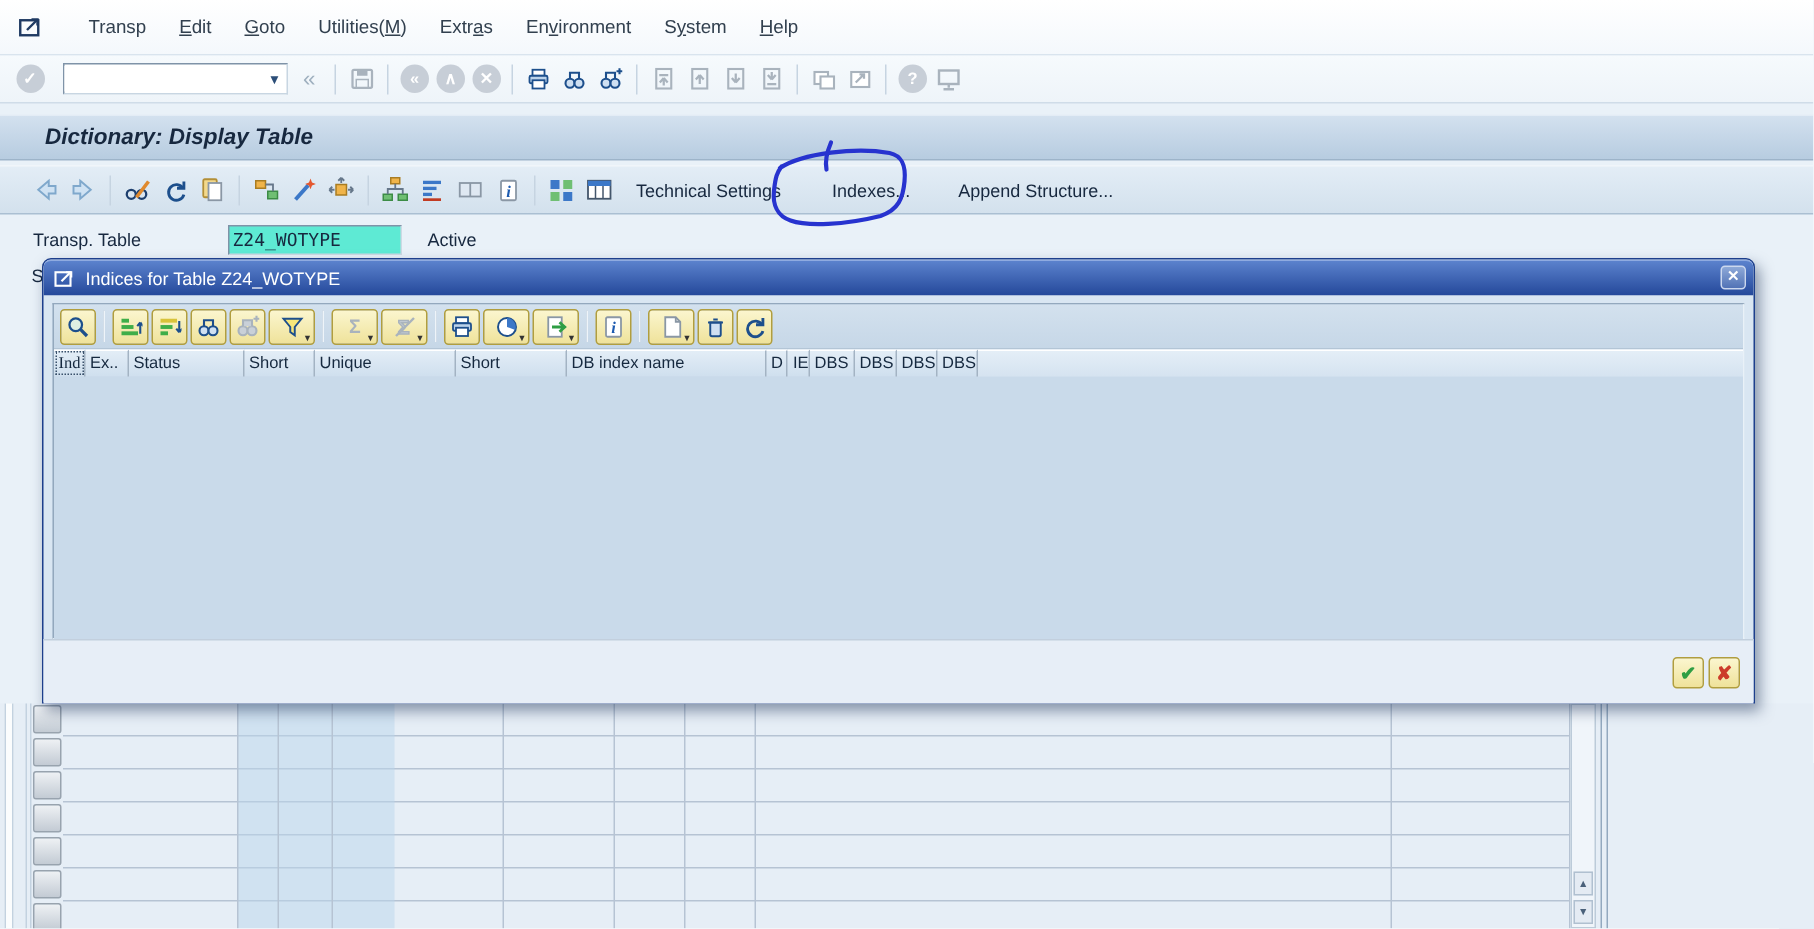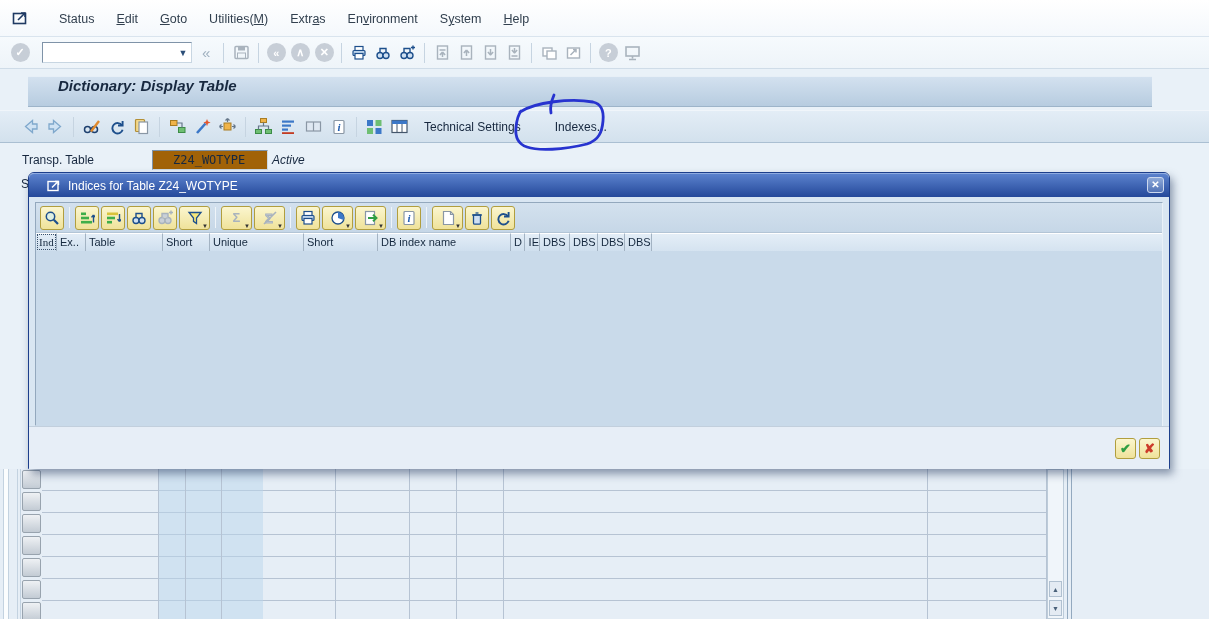--- a/index.html
+++ b/index.html
@@ -23,43 +23,43 @@
     align-items:center; justify-content:center; }
   .combo { display:inline-flex; width:150px; height:21px; margin-left:10px;
     background:#fff; border:1px solid; border-color:#7f93a8 #c8d6e2 #c8d6e2 #7f93a8; align-items:center; }
   .combo input { flex:1; border:none; outline:none; height:17px; font-size:12px; min-width:10px; }
   .combo .dd { width:16px; text-align:center; color:#2c4e78; font-size:9px; cursor:pointer; }
   .collapse { color:#9fb0bf; font-size:15px; margin:0 8px 0 10px; }
   .tbi { display:inline-flex; width:24px; height:24px; align-items:center; justify-content:center; cursor:default; }
   .tsep { display:inline-block; width:1px; height:20px; background:#c6d4e1; margin:0 5px; }
 
   
-  .titleband { position:absolute; left:0; top:76px; width:1124px; height:31px;
+  .titleband { position:absolute; left:0; top:76px; width:1209px; height:31px;
     background:linear-gradient(#d3e1ef,#b7cce0); border-top:1px solid #e7eff7;
-    border-bottom:1px solid #9db4c9; display:flex; align-items:flex-start;margin-left:28px; }
+    border-bottom:1px solid #9db4c9; display:flex; align-items:center; }
   .titleband h1 { font-size:15px; font-style:italic; font-weight:bold; color:#17283f; padding-left:30px; }
 
   
   .appbar { position:absolute; left:0; top:110px; width:1209px; height:33px;
     background:linear-gradient(#e3edf6,#d3e1ed); border-top:1px solid #f0f5fa;
     border-bottom:1px solid #aabfd2; display:flex; align-items:center; padding-left:18px; }
   .abi { display:inline-flex; width:25px; height:25px; align-items:center; justify-content:center; cursor:default; }
   .txtbtn { background:transparent; border:none; font-size:12px; color:#17283f;
     padding:5px 12px; cursor:default; font-family:"Liberation Sans",sans-serif; }
 
   .annotation { position:absolute; left:505px; top:88px; width:112px; height:72px;
     z-index:6; pointer-events:none; }
 
   
   .fieldrow { position:absolute; left:0; top:150px; width:1209px; height:22px; font-size:12px; color:#17283f; }
   .fieldrow .flabel { position:absolute; left:22px; top:3px; }
   .tfield { position:absolute; left:152px; top:0; width:116px; height:20px;
-    background:#a16207; border:1px solid; border-color:#7f93a8 #cdd9e4 #cdd9e4 #7f93a8;
-    font-family:"DejaVu Sans Mono", monospace; font-size:12px; padding:2px 20px; color:#17283f; }
-  .fstatus { position:absolute; left:272px; top:3px;font-style:italic; }
+    background:#5eead4; border:1px solid; border-color:#7f93a8 #cdd9e4 #cdd9e4 #7f93a8;
+    font-family:"DejaVu Sans Mono", monospace; font-size:12px; padding:2px 2px; color:#17283f; }
+  .fstatus { position:absolute; left:285px; top:3px; }
   .hidden-s { position:absolute; left:21px; top:177px; font-size:12px; color:#17283f; z-index:5; }
 
   
   .bgtable { position:absolute; left:0; top:469px; width:1209px; height:150px; background:#e6eef6; }
   .vline { position:absolute; top:0; bottom:0; }
   .bg-strip1 { left:3px; width:6px; background:#fbfdfe; border-left:1px solid #c3d2e0; border-right:1px solid #c3d2e0; }
   .bg-strip2 { left:17px; width:4px; border-left:1px solid #c3d2e0; border-right:1px solid #c3d2e0; }
   .bg-sel { position:absolute; left:22px; top:1px; width:20px; }
   .selcell { width:19px; height:19px; margin-bottom:3px; border:1px solid #98a3ae;
     background:linear-gradient(#eef1f4,#c3cbd4); border-radius:2px; }
@@ -74,21 +74,21 @@
   .sb-up { bottom:21px; } .sb-down { bottom:2px; }
   .bg-dline { left:1067px; width:5px; border-left:1px solid #93a9bf; border-right:1px solid #93a9bf; }
 
   
   .dialog { position:absolute; left:28px; top:172px; width:1142px; height:297px; z-index:10;
     border:1px solid #1d3f8c; border-radius:6px 6px 0 0; background:#d9e6f2;
     box-shadow:3px 5px 9px rgba(40,60,95,.5); }
   .dlg-title { height:24px; border-radius:5px 5px 0 0;
     background:linear-gradient(#5b82cd,#24489a);
     border-top:1px solid #8fabe0; display:flex; align-items:center;
-    color:#fff; font-size:12px; padding-left:18px; }
+    color:#fff; font-size:12px; padding-left:7px; }
   .dlg-title .dtxt { margin-left:6px; }
   .dlg-close { position:absolute; right:5px; top:4px; width:17px; height:16px;
     background:linear-gradient(#8ea9d8,#5273b6); border:1px solid #ccd8ee; border-radius:3px;
     color:#fff; font-size:10px; font-weight:bold; text-align:center; line-height:14px; cursor:pointer; }
   .dlg-body { padding:5px 6px 0 6px; }
   .dlg-panel { height:224px; border:1px solid; border-color:#93a8bd #e9f1f8 #e9f1f8 #93a8bd; background:#c9daea; }
   .dlg-toolbar { height:30px; background:linear-gradient(#d3e1ee,#c6d7e7);
     display:flex; align-items:center; padding-left:3px; border-bottom:1px solid #b3c5d6; }
   .ybtn { position:relative; display:inline-flex; width:24px; height:24px; margin:0 1px;
     background:linear-gradient(#fbf6cf,#efe29a); border:1px solid #b19e3e; border-radius:3px;
@@ -119,21 +119,21 @@
 <div class="screen">
 
   <div class="menubar">
     <span class="win-icon">
       <svg width="18" height="16" viewBox="0 0 18 16">
           <rect x="1.5" y="3.5" width="12" height="10" fill="none" stroke="#1f3a63" stroke-width="1.6"></rect>
           <path d="M6 10 L13 3" stroke="#1f3a63" stroke-width="1.6" fill="none"></path>
           <path d="M9 3 h4 v4" stroke="#1f3a63" stroke-width="1.6" fill="none"></path>
         </svg>
     </span>
-    <nav id="menu-items"><span class="menu-item">Status</span><span class="menu-item"><u>E</u>dit</span><span class="menu-item"><u>G</u>oto</span><span class="menu-item">Utilities(<u>M</u>)</span><span class="menu-item">Extr<u>a</u>s</span><span class="menu-item">En<u>v</u>ironment</span><span class="menu-item">S<u>y</u>stem</span><span class="menu-item"><u>H</u>elp</span></nav>
+    <nav id="menu-items"><span class="menu-item">Transp</span><span class="menu-item"><u>E</u>dit</span><span class="menu-item"><u>G</u>oto</span><span class="menu-item">Utilities(<u>M</u>)</span><span class="menu-item">Extr<u>a</u>s</span><span class="menu-item">En<u>v</u>ironment</span><span class="menu-item">S<u>y</u>stem</span><span class="menu-item"><u>H</u>elp</span></nav>
   </div>
 
   <div class="stdbar">
     <span class="tbi">
         <span class="circ">✓</span>
       </span>
     <span class="combo">
       <input value="" style="">
       <span class="dd">▼</span>
     </span>
@@ -387,20 +387,21 @@
               <rect x="2" y="3.5" width="15" height="12" fill="#fff" stroke="#44566b" stroke-width="1.2"></rect>
               <rect x="2" y="3.5" width="15" height="3.5" fill="#3c78c8"></rect>
               <line x1="7" y1="7" x2="7" y2="15.5" stroke="#44566b"></line>
               <line x1="12" y1="7" x2="12" y2="15.5" stroke="#44566b"></line>
             </svg>
           </span>
         </span>
       </span>
     <button class="txtbtn">Technical Settings</button>
     <button class="txtbtn" style="margin-left:10px;">Indexes...</button>
+    <button class="txtbtn" style="margin-left:8px;">Append Structure...</button>
   </div>
 
   <svg class="annotation" viewBox="0 0 112 72">
     <path d="M49 7 C 46 14, 45 20, 46 25" fill="none" stroke="#2733cf" stroke-width="2.8" stroke-linecap="round"></path>
     <path d="M15 24 C 30 14, 66 10, 88 14 C 97 16, 99 23, 98 33 C 97 44, 94 52, 82 56 C 58 62, 33 63, 22 59 C 13 56, 10 48, 11 39 C 12 30, 13 27, 16 23" fill="none" stroke="#2733cf" stroke-width="2.8" stroke-linecap="round"></path>
   </svg>
 
   <div class="fieldrow">
     <span class="flabel">Transp. Table</span>
     <span class="tfield">Z24_WOTYPE</span>
@@ -593,21 +594,21 @@
                 <svg width="16" height="16" viewBox="0 0 16 16">
                   <path d="M13 6.5 a5.2 5.2 0 1 0 .6 4.2" fill="none" stroke="#1d4f8c" stroke-width="1.9"></path>
                   <path d="M13.6 2 v4.5 H9" fill="none" stroke="#1d4f8c" stroke-width="1.9"></path>
                 </svg>
               </span>
             </span>
           </div>
         <div class="dlg-header" id="dlg-header">
             <div class="hcell focus" style="width: 21px;">Ind</div>
             <div class="hcell" style="width: 29px;">Ex..</div>
-            <div class="hcell" style="width: 77px;">Table</div>
+            <div class="hcell" style="width: 77px;">Status</div>
             <div class="hcell" style="width: 47px;">Short</div>
             <div class="hcell" style="width: 94px;">Unique</div>
             <div class="hcell" style="width: 74px;">Short</div>
             <div class="hcell" style="width: 133px;">DB index name</div>
             <div class="hcell" style="width: 14px;">D</div>
             <div class="hcell" style="width: 15px; text-align: right;">IE</div>
             <div class="hcell" style="width: 30px;">DBS</div>
             <div class="hcell" style="width: 28px;">DBS</div>
             <div class="hcell" style="width: 27px;">DBS</div>
             <div class="hcell" style="width: 27px;">DBS</div>

